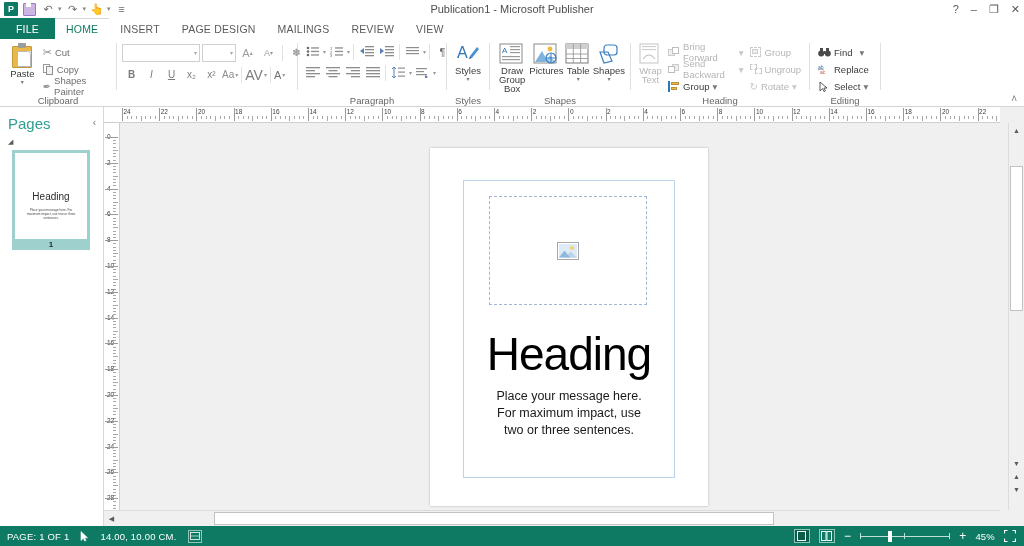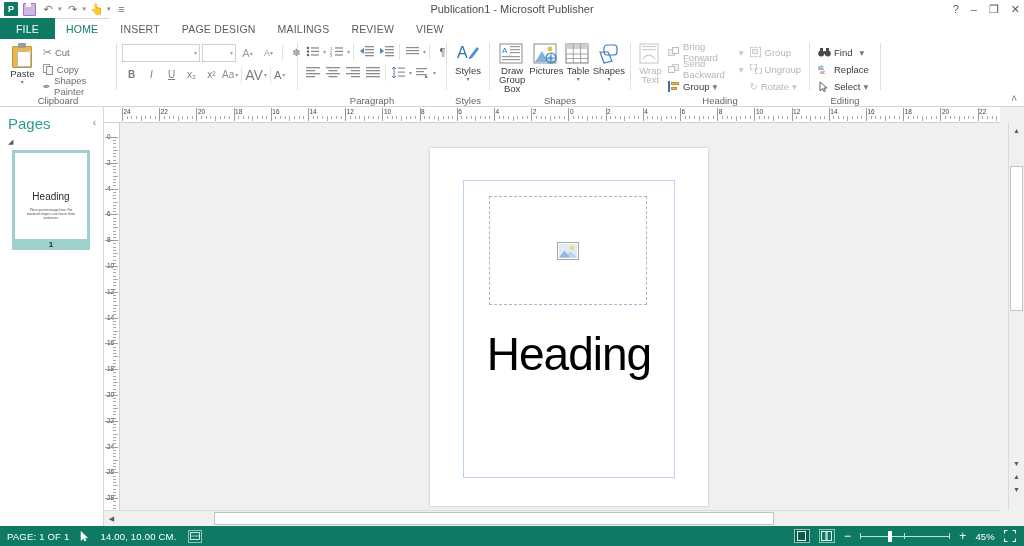--- a/index.html
+++ b/index.html
@@ -1059,20 +1059,25 @@
         <div class="margin-box"></div>
         <div class="pic-ph">
           <span class="pic-icon">
             <i class="sky"></i>
               <i class="sun"></i>
               <i class="hill2"></i>
               <i class="hill"></i>
           </span>
         </div>
         <div class="doc-heading">Heading</div>
+        <div class="doc-body">
+          <div>Place your message here.</div>
+          <div>For maximum impact, use</div>
+          <div>two or three sentences.</div>
+        </div>
       </div>
     </div>
 
     <div class="vscroll">
       <div class="sb-btn" style="top:1px;">▲</div>
       <div class="vthumb"></div>
       <div class="sb-btn" style="bottom:40px;">▼</div>
       <div class="sb-btn" style="bottom:27px;">▲</div>
       <div class="sb-btn" style="bottom:14px;">▼</div>
     </div>

